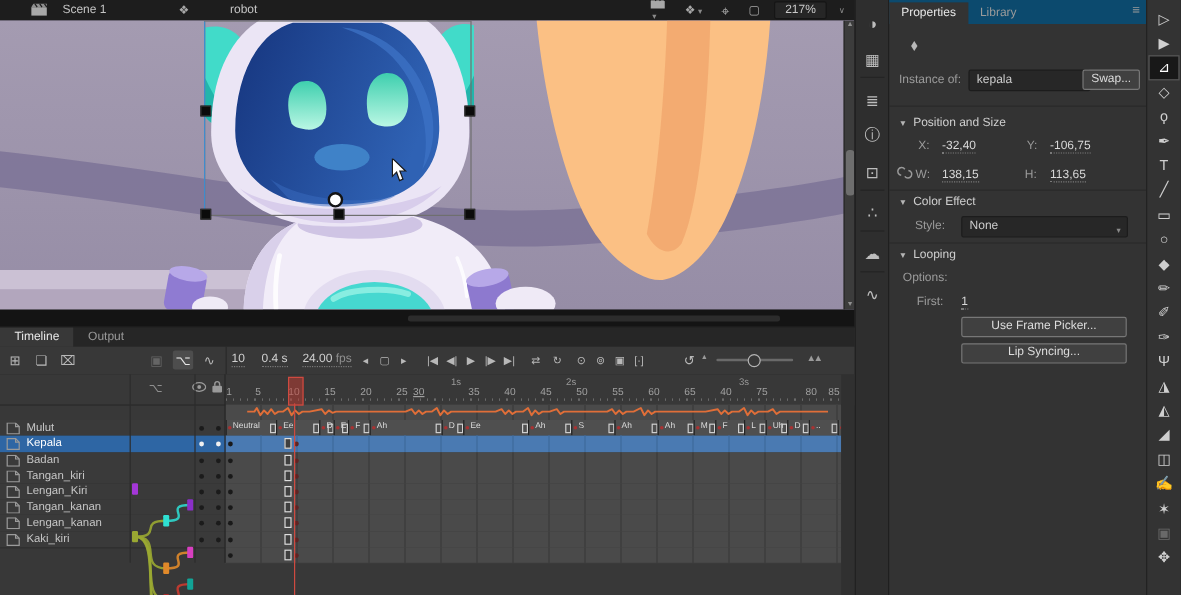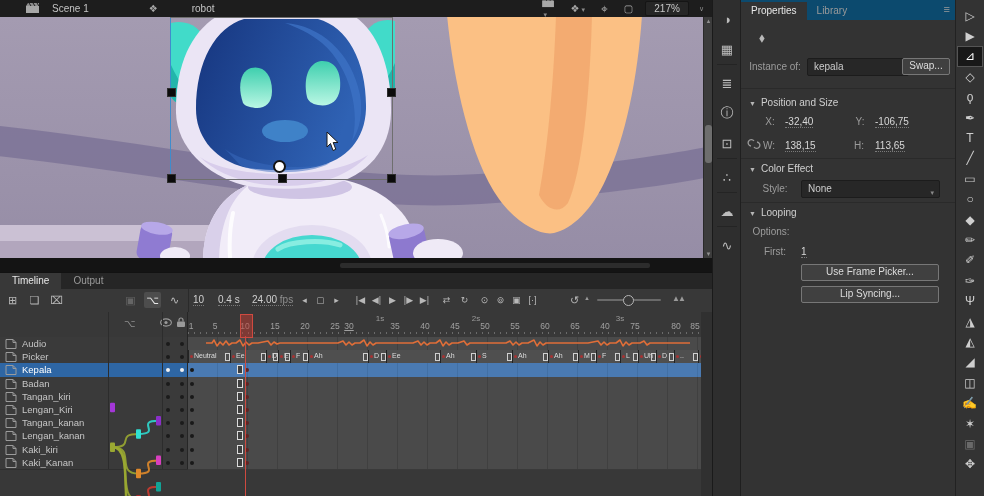--- a/index.html
+++ b/index.html
@@ -344,44 +344,33 @@
         <span class="rnum" style="left: 506px;">55</span>
         <span class="rnum" style="left: 536px;">60</span>
         <span class="rnum" style="left: 566px;">65</span>
         <span class="rnum" style="left: 596px;">40</span>
         <span class="rnum" style="left: 626px;">75</span>
         <span class="rnum" style="left: 656px; margin-left: 11px;">80</span>
         <span class="rnum" style="left: 686px;">85</span>
       </div>
     <div id="tlbody">
 
-    <div class="lrow" style="top: 0px;">
-          <span class="licon">
-            <svg width="12" height="10" viewBox="0 0 12 10">
-              <path d="M1,9.5 V0.5 H8 L11,3.5 V9.5 Z" fill="none" stroke="#9b9b9b" stroke-width="1"></path>
-              <path d="M8,0.5 V3.5 H11" fill="none" stroke="#9b9b9b" stroke-width="1"></path>
-            </svg>
-          </span>
-          <span class="lname">Audio</span>
-          <span class="ldot" style="left: 166px;"></span>
-          <span class="ldot" style="left: 180px;"></span>
-        </div>
         <div class="frow" style="top: 0px;">
           <svg width="513" height="13" viewBox="0 0 513 13">
             <path d="M18,6 L24,6 26,3 29,9 32,5 35,8 38,4 41,8 44,6 48,6 52,3 55,9 58,5 61,8 64,6 70,6 80,4 83,8 86,5 89,7 92,6 100,6 125,6 150,6 155,4 158,8 161,5 164,8 167,6 172,6 176,3 179,9 182,5 185,8 188,6 200,6 215,6 225,6 230,4 233,8 236,5 239,8 242,6 248,6 252,3 255,9 258,5 261,8 264,6 270,6 276,4 279,8 282,6 295,6 310,6 318,6 322,4 325,8 328,5 331,8 334,6 340,6 346,3 349,9 352,5 355,8 358,6 370,6 385,6 400,6 410,4 413,8 416,5 419,8 422,6 428,6 432,3 435,9 438,5 441,8 444,6 452,6 456,4 459,8 462,6 475,6 490,6 502,6" fill="none" stroke="#e06e38" stroke-width="1.6" stroke-linejoin="round"></path>
           </svg>
         </div>
         <div class="lrow" style="top: 13.2px;">
           <span class="licon">
             <svg width="12" height="10" viewBox="0 0 12 10">
               <path d="M1,9.5 V0.5 H8 L11,3.5 V9.5 Z" fill="none" stroke="#9b9b9b" stroke-width="1"></path>
               <path d="M8,0.5 V3.5 H11" fill="none" stroke="#9b9b9b" stroke-width="1"></path>
             </svg>
           </span>
-          <span class="lname">Picker</span>
+          <span class="lname">Mulut</span>
           <span class="ldot" style="left: 166px;"></span>
           <span class="ldot" style="left: 180px;"></span>
         </div>
         <div class="frow" style="top: 13.2px;">
           <div class="mseg" style="left: 0px; width: 42px;">
             <span class="mdot"></span>
             <span class="mlbl">Neutral</span>
             <span class="mend"></span>
           </div>
           <div class="mseg" style="left: 42px; width: 36px;">
@@ -577,31 +566,20 @@
             </svg>
           </span>
           <span class="lname">Kaki_kiri</span>
           <span class="ldot" style="left: 166px;"></span>
           <span class="ldot" style="left: 180px;"></span>
         </div>
         <div class="frow" style="top: 105.6px;">
           <div class="kdot1"></div>
           <div class="khollow"></div>
           <div class="kdot2"></div>
-        </div>
-        <div class="lrow" style="top: 118.8px;">
-          <span class="licon">
-            <svg width="12" height="10" viewBox="0 0 12 10">
-              <path d="M1,9.5 V0.5 H8 L11,3.5 V9.5 Z" fill="none" stroke="#9b9b9b" stroke-width="1"></path>
-              <path d="M8,0.5 V3.5 H11" fill="none" stroke="#9b9b9b" stroke-width="1"></path>
-            </svg>
-          </span>
-          <span class="lname">Kaki_Kanan</span>
-          <span class="ldot" style="left: 166px;"></span>
-          <span class="ldot" style="left: 180px;"></span>
         </div>
         <div class="frow" style="top: 118.8px;">
           <div class="kdot1"></div>
           <div class="khollow"></div>
           <div class="kdot2"></div>
         </div>
         <svg id="wiresvg" width="188" height="133">
           <path d="M138.5,33 C162.5,33 134.5,19.799999999999997 158.5,19.799999999999997" stroke="#2fd8ce" stroke-width="2" fill="none" opacity="0.9"></path>
           <path d="M112.5,46.199999999999996 C136.5,46.199999999999996 114.5,33 138.5,33" stroke="#9aa832" stroke-width="2" fill="none" opacity="0.9"></path>
           <path d="M138.5,72.6 C162.5,72.6 134.5,59.4 158.5,59.4" stroke="#e0892a" stroke-width="2" fill="none" opacity="0.9"></path>

